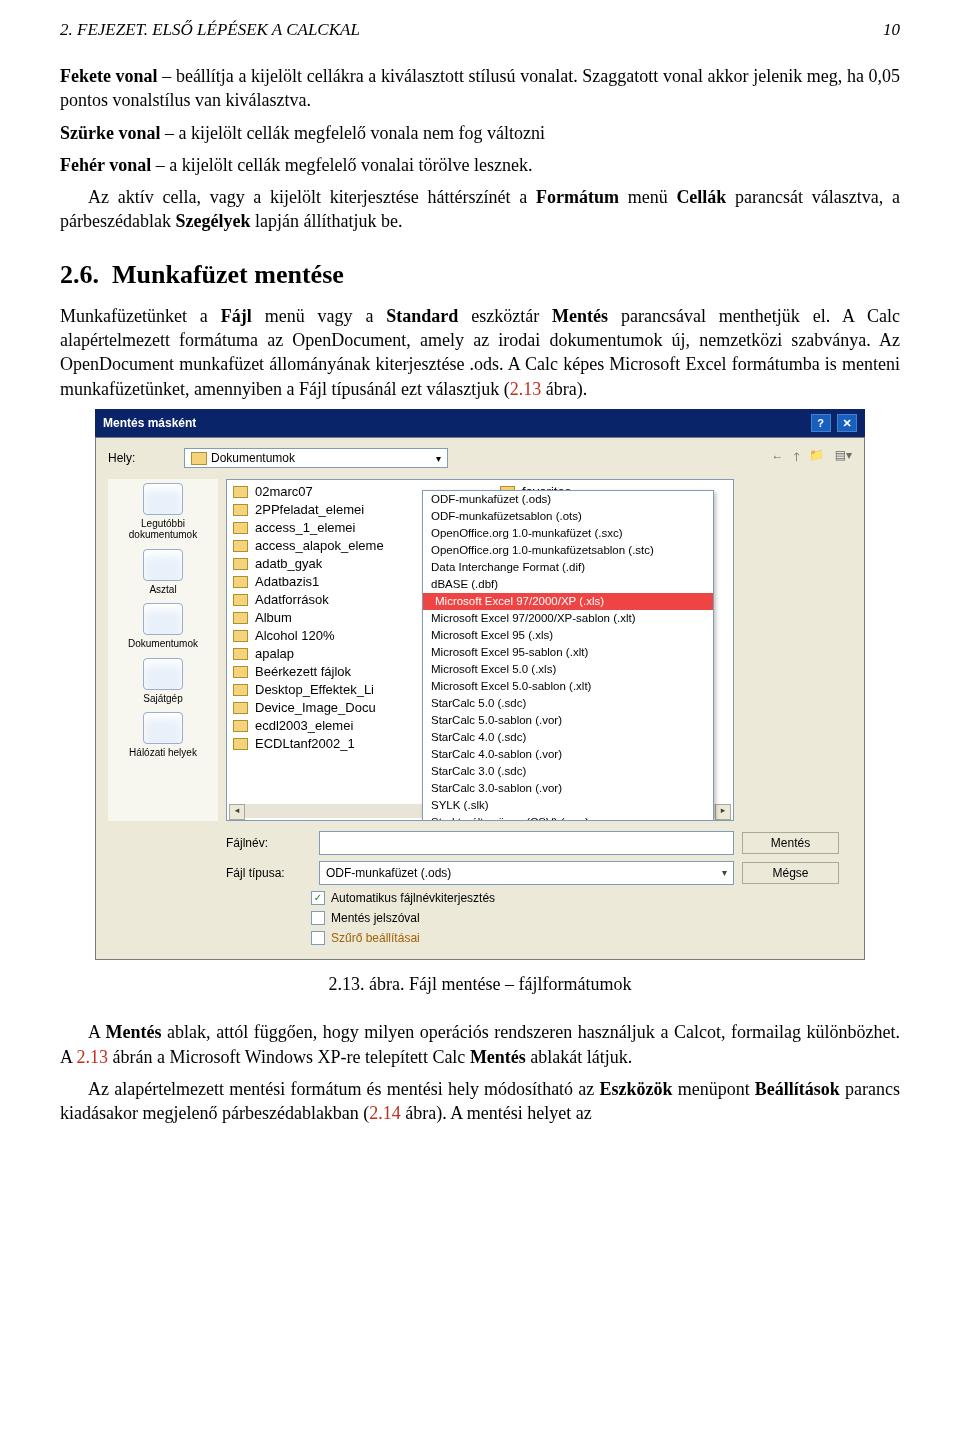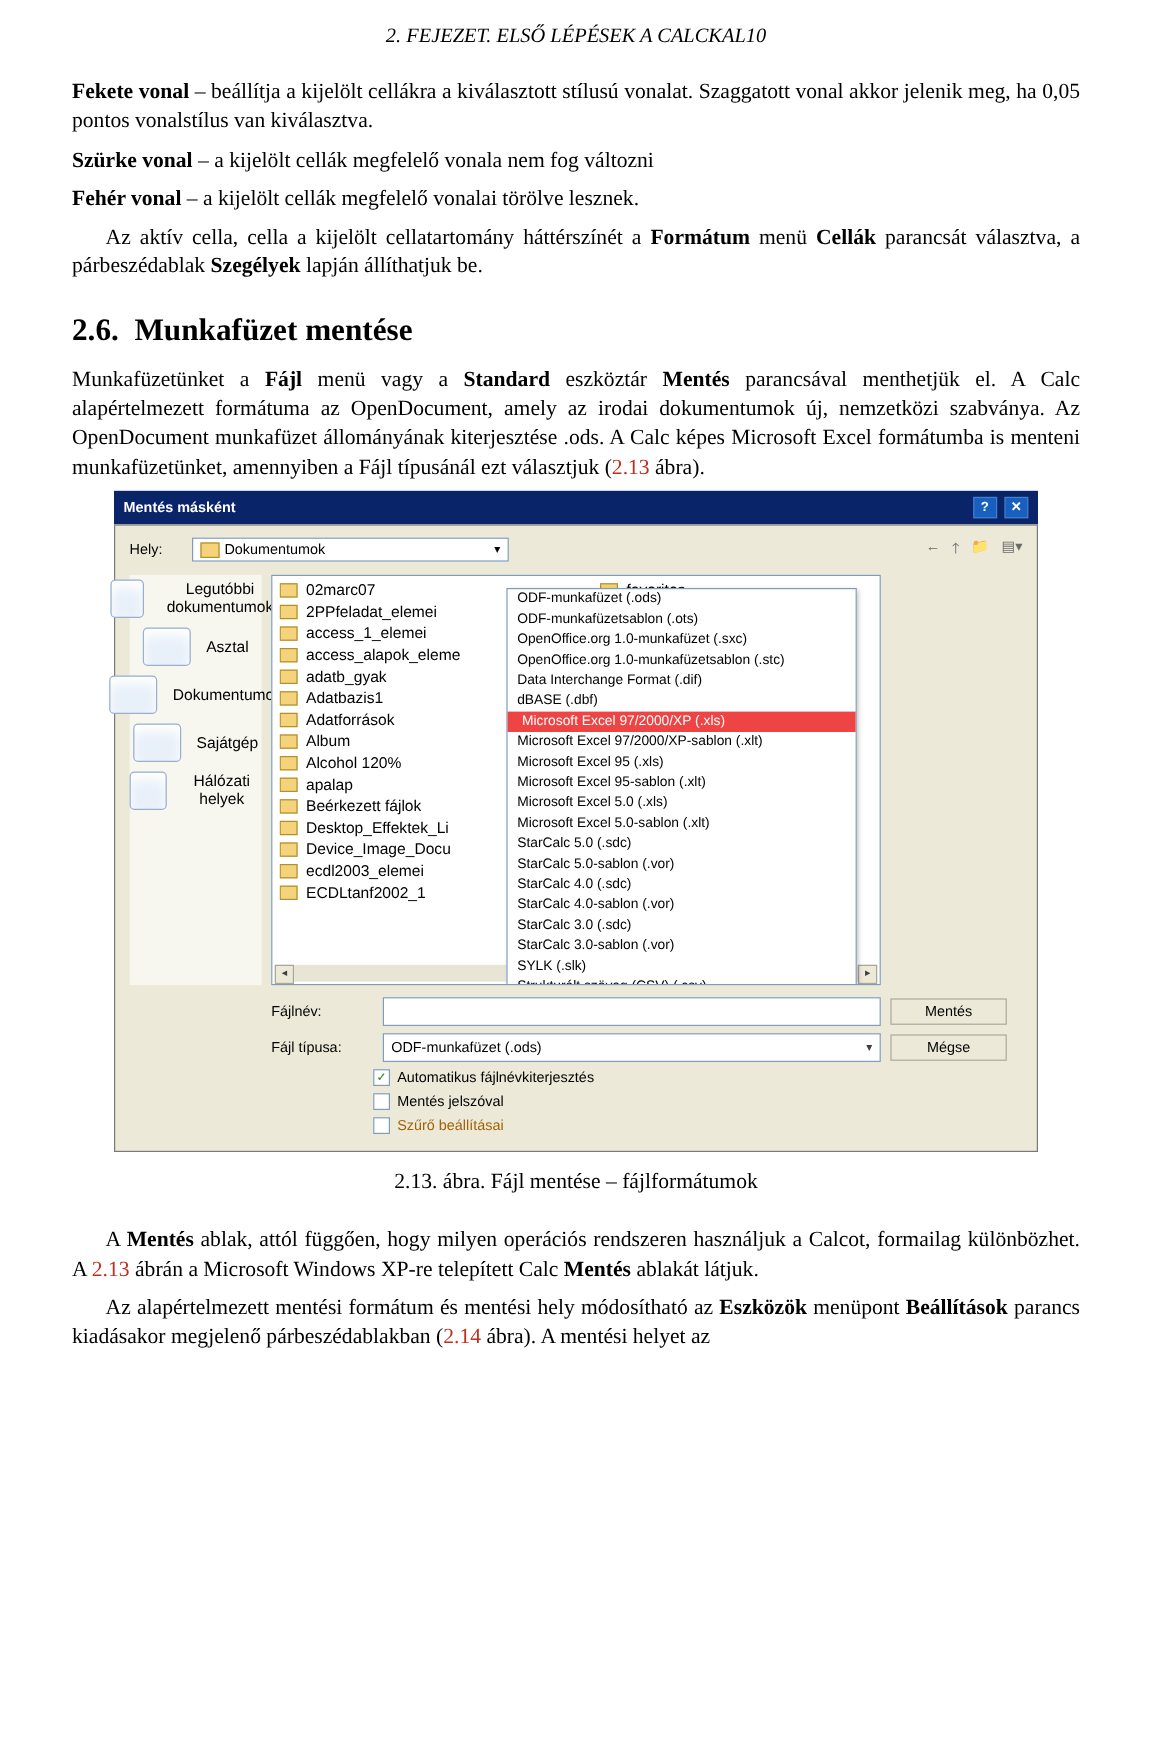--- a/index.html
+++ b/index.html
@@ -10,21 +10,21 @@
     color: #000;
     width: 960px;
   }
   .page {
     padding: 20px 60px 30px 60px;
   }
   .run-head {
     font-style: italic;
     font-size: 17px;
     display: flex;
-    justify-content: center;
+    justify-content: space-between;
     margin-bottom: 24px;
   }
   p {
     font-size: 18px;
     line-height: 1.35;
     margin: 0 0 8px 0;
     text-align: justify;
   }
   .indent { text-indent: 28px; }
   .term-line { margin-bottom: 8px; }
@@ -75,21 +75,21 @@
     border:1px solid #fff3;
   }
   .dlg-body {
     background: #ece9d8;
     border:1px solid #7a7a7a;
     padding:10px 12px 14px 12px;
   }
   .row-hely {
     display:flex;
     align-items:center;
-    gap:8px;
+    gap:32px;
     margin-bottom:10px;
   }
   .row-hely label { width:44px; }
   .hely-field {
     background:#fff;
     border:1px solid #7f9db9;
     padding:2px 6px;
     width:250px;
     display:flex;
     align-items:center;
@@ -117,24 +117,24 @@
     flex-direction:column;
     gap:8px;
     align-items:center;
     text-align:center;
     padding-top:4px;
     background:#f7f6ef;
     color:#000;
   }
   .place-item {
     display:flex;
-    flex-direction:row;
-    align-items:center;
-    gap:13px;
-    font-size:13px;
+    flex-direction:column;
+    align-items:center;
+    gap:3px;
+    font-size:10px;
     line-height:1.15;
   }
   .place-icon {
     width:38px; height:30px;
     border:1px solid #9aaed0;
     background:#e8f0fa;
     border-radius:4px;
     box-shadow:inset 0 6px 10px #fff;
   }
   .list-pane {
@@ -274,21 +274,21 @@
   <p class="term-line">
     <span class="bold">Fekete vonal</span><span> – beállítja a kijelölt cellákra a kiválasztott stílusú vonalat. Szaggatott vonal akkor jelenik meg, ha 0,05 pontos vonalstílus van kiválasztva.</span>
   </p>
   <p class="term-line">
     <span class="bold">Szürke vonal</span><span> – a kijelölt cellák megfelelő vonala nem fog változni</span>
   </p>
   <p class="term-line">
     <span class="bold">Fehér vonal</span><span> – a kijelölt cellák megfelelő vonalai törölve lesznek.</span>
   </p>
   <p class="indent">
-    <span>Az aktív cella, cella a kijelölt cellatartomány háttérszínét a </span><span class="bold">Formátum</span><span> menü </span><span class="bold">Cellák</span><span> parancsát választva, a párbeszédablak </span><span class="bold">Szegélyek</span><span> lapján állíthatjuk be.</span>
+    <span>Az aktív cella, vagy a kijelölt kiterjesztése háttérszínét a </span><span class="bold">Formátum</span><span> menü </span><span class="bold">Cellák</span><span> parancsát választva, a párbeszédablak </span><span class="bold">Szegélyek</span><span> lapján állíthatjuk be.</span>
   </p>
 
   <h2 class="section">
     <span>2.6.</span>&nbsp;&nbsp;<span>Munkafüzet mentése</span>
   </h2>
 
   <p>
     <span>Munkafüzetünket a </span><span class="bold">Fájl</span><span> menü vagy a </span><span class="bold">Standard</span><span> eszköztár </span><span class="bold">Mentés</span><span> parancsával menthetjük el. A Calc alapértelmezett formátuma az OpenDocument, amely az irodai dokumentumok új, nemzetközi szabványa. Az OpenDocument munkafüzet állományának kiterjesztése .ods. A Calc képes Microsoft Excel formátumba is menteni munkafüzetünket, amennyiben a Fájl típusánál ezt választjuk (</span><span class="link">2.13</span><span> ábra).</span>
   </p>
 

